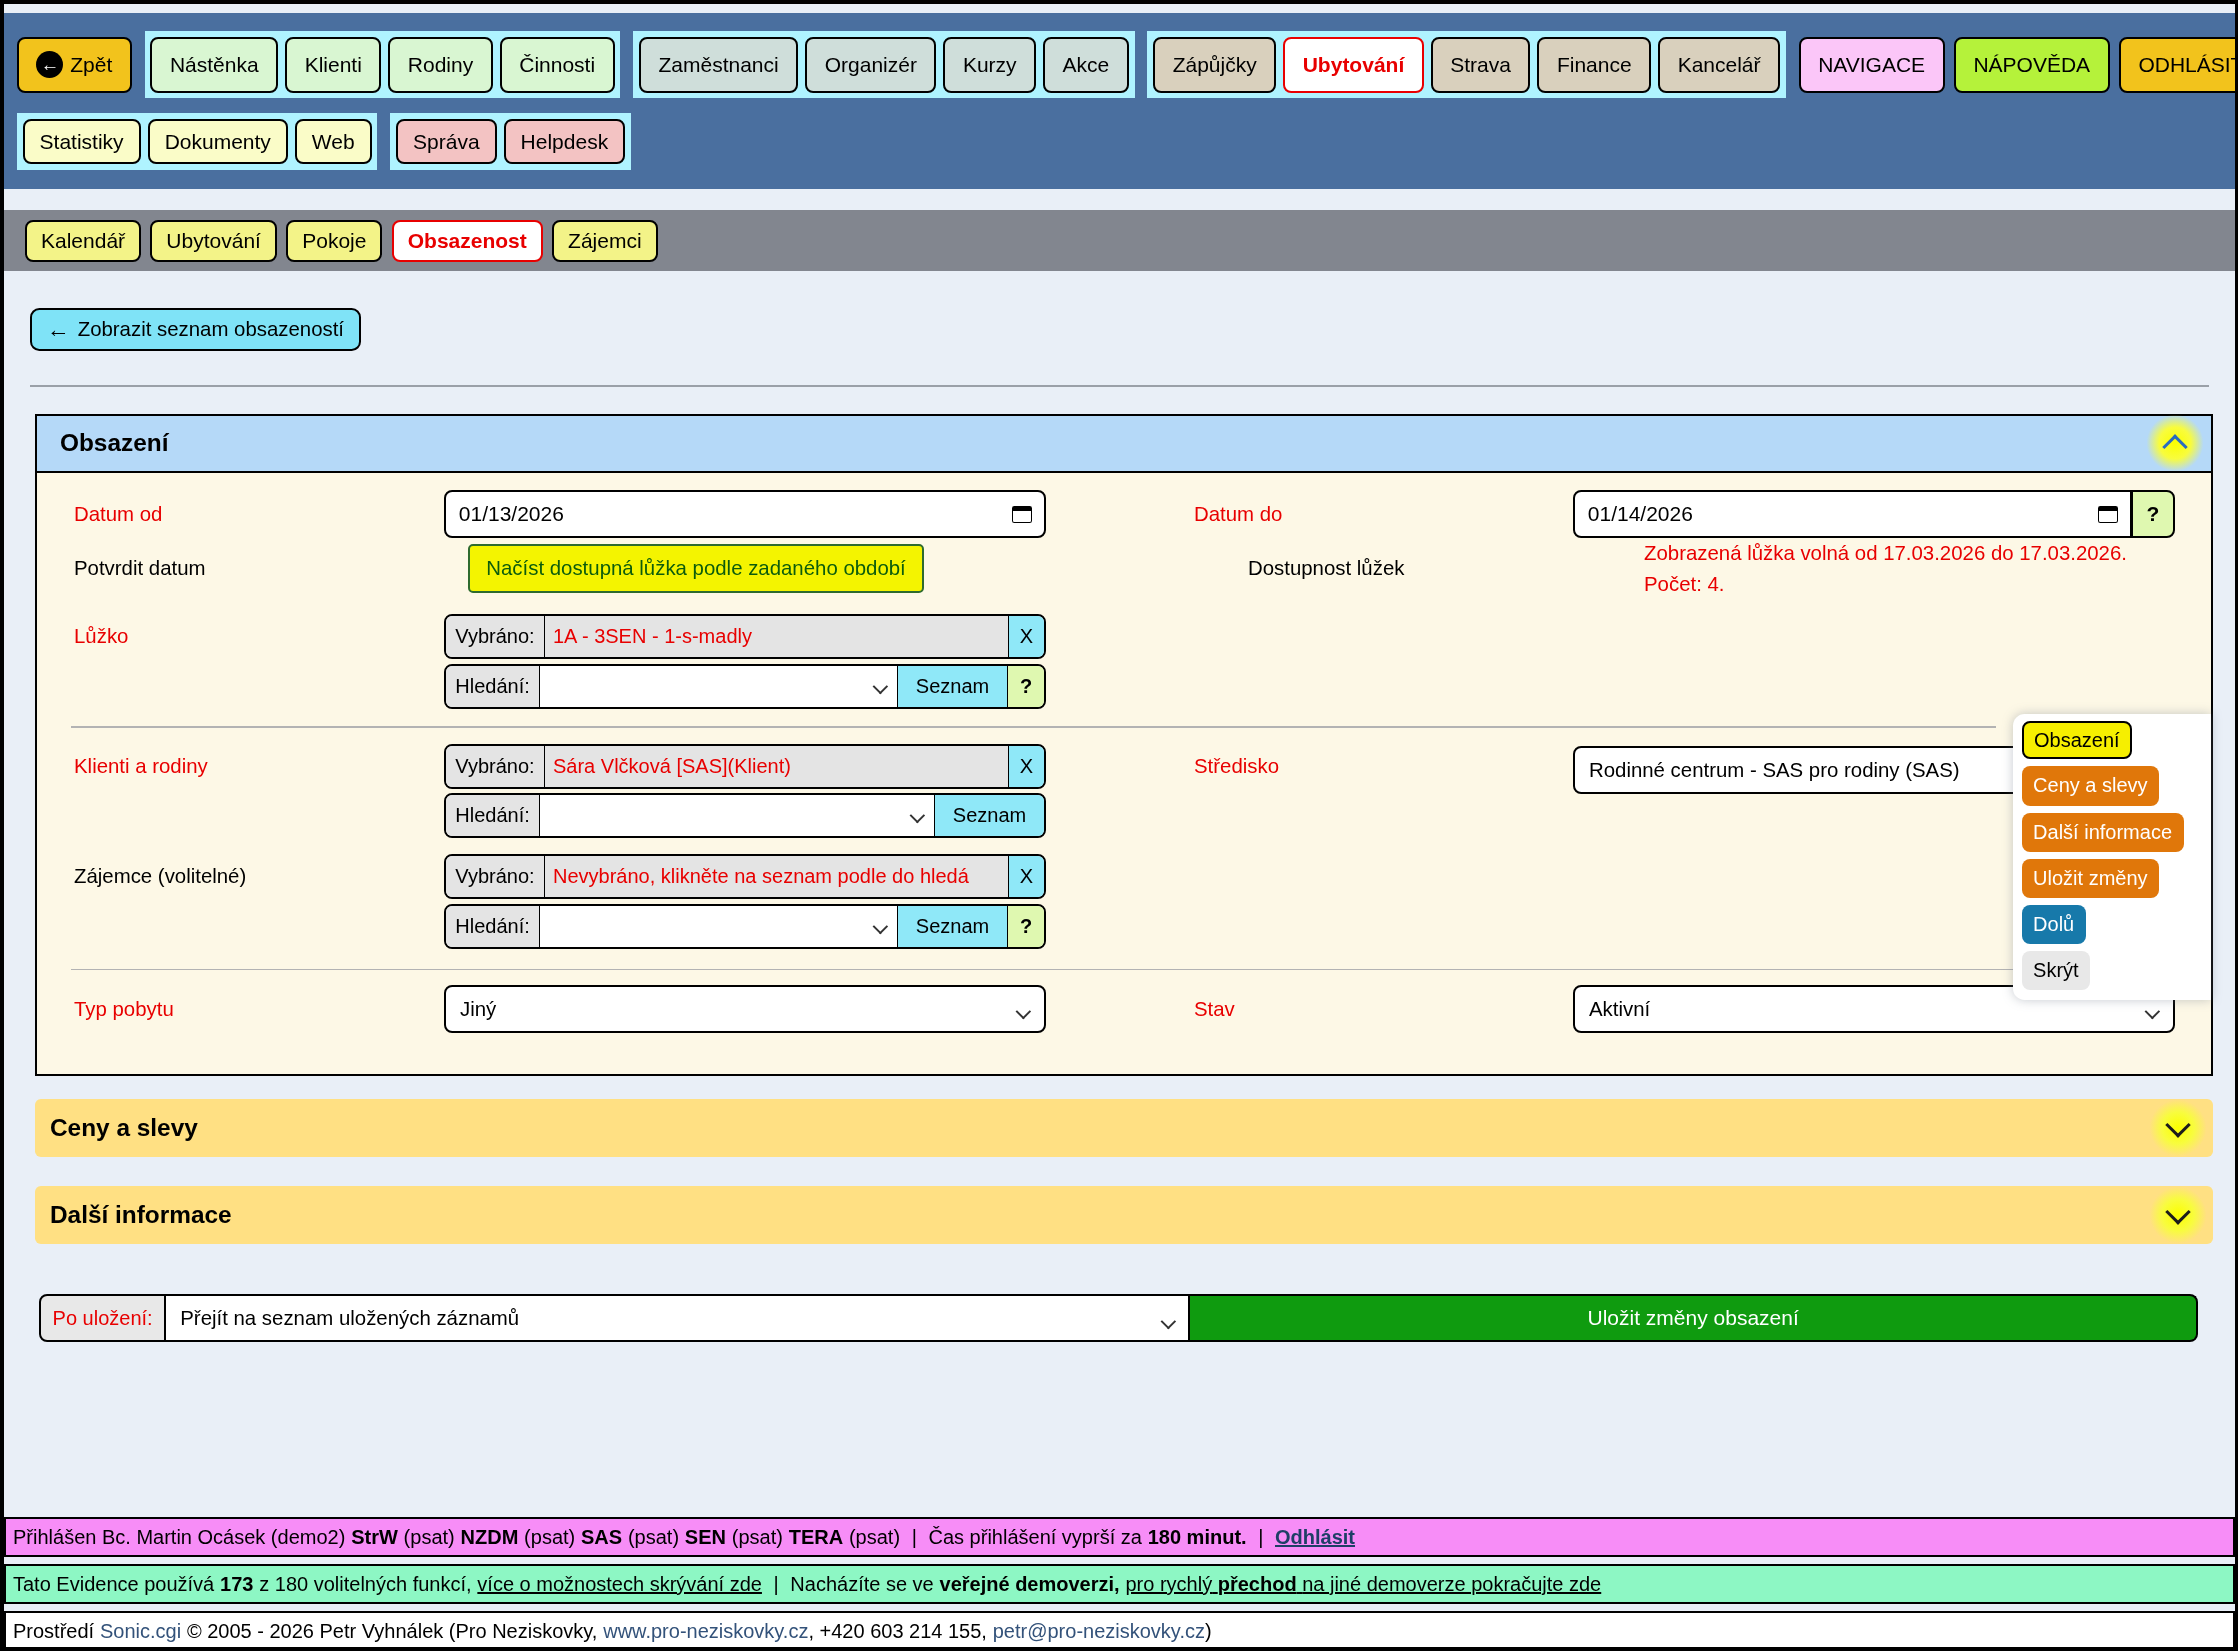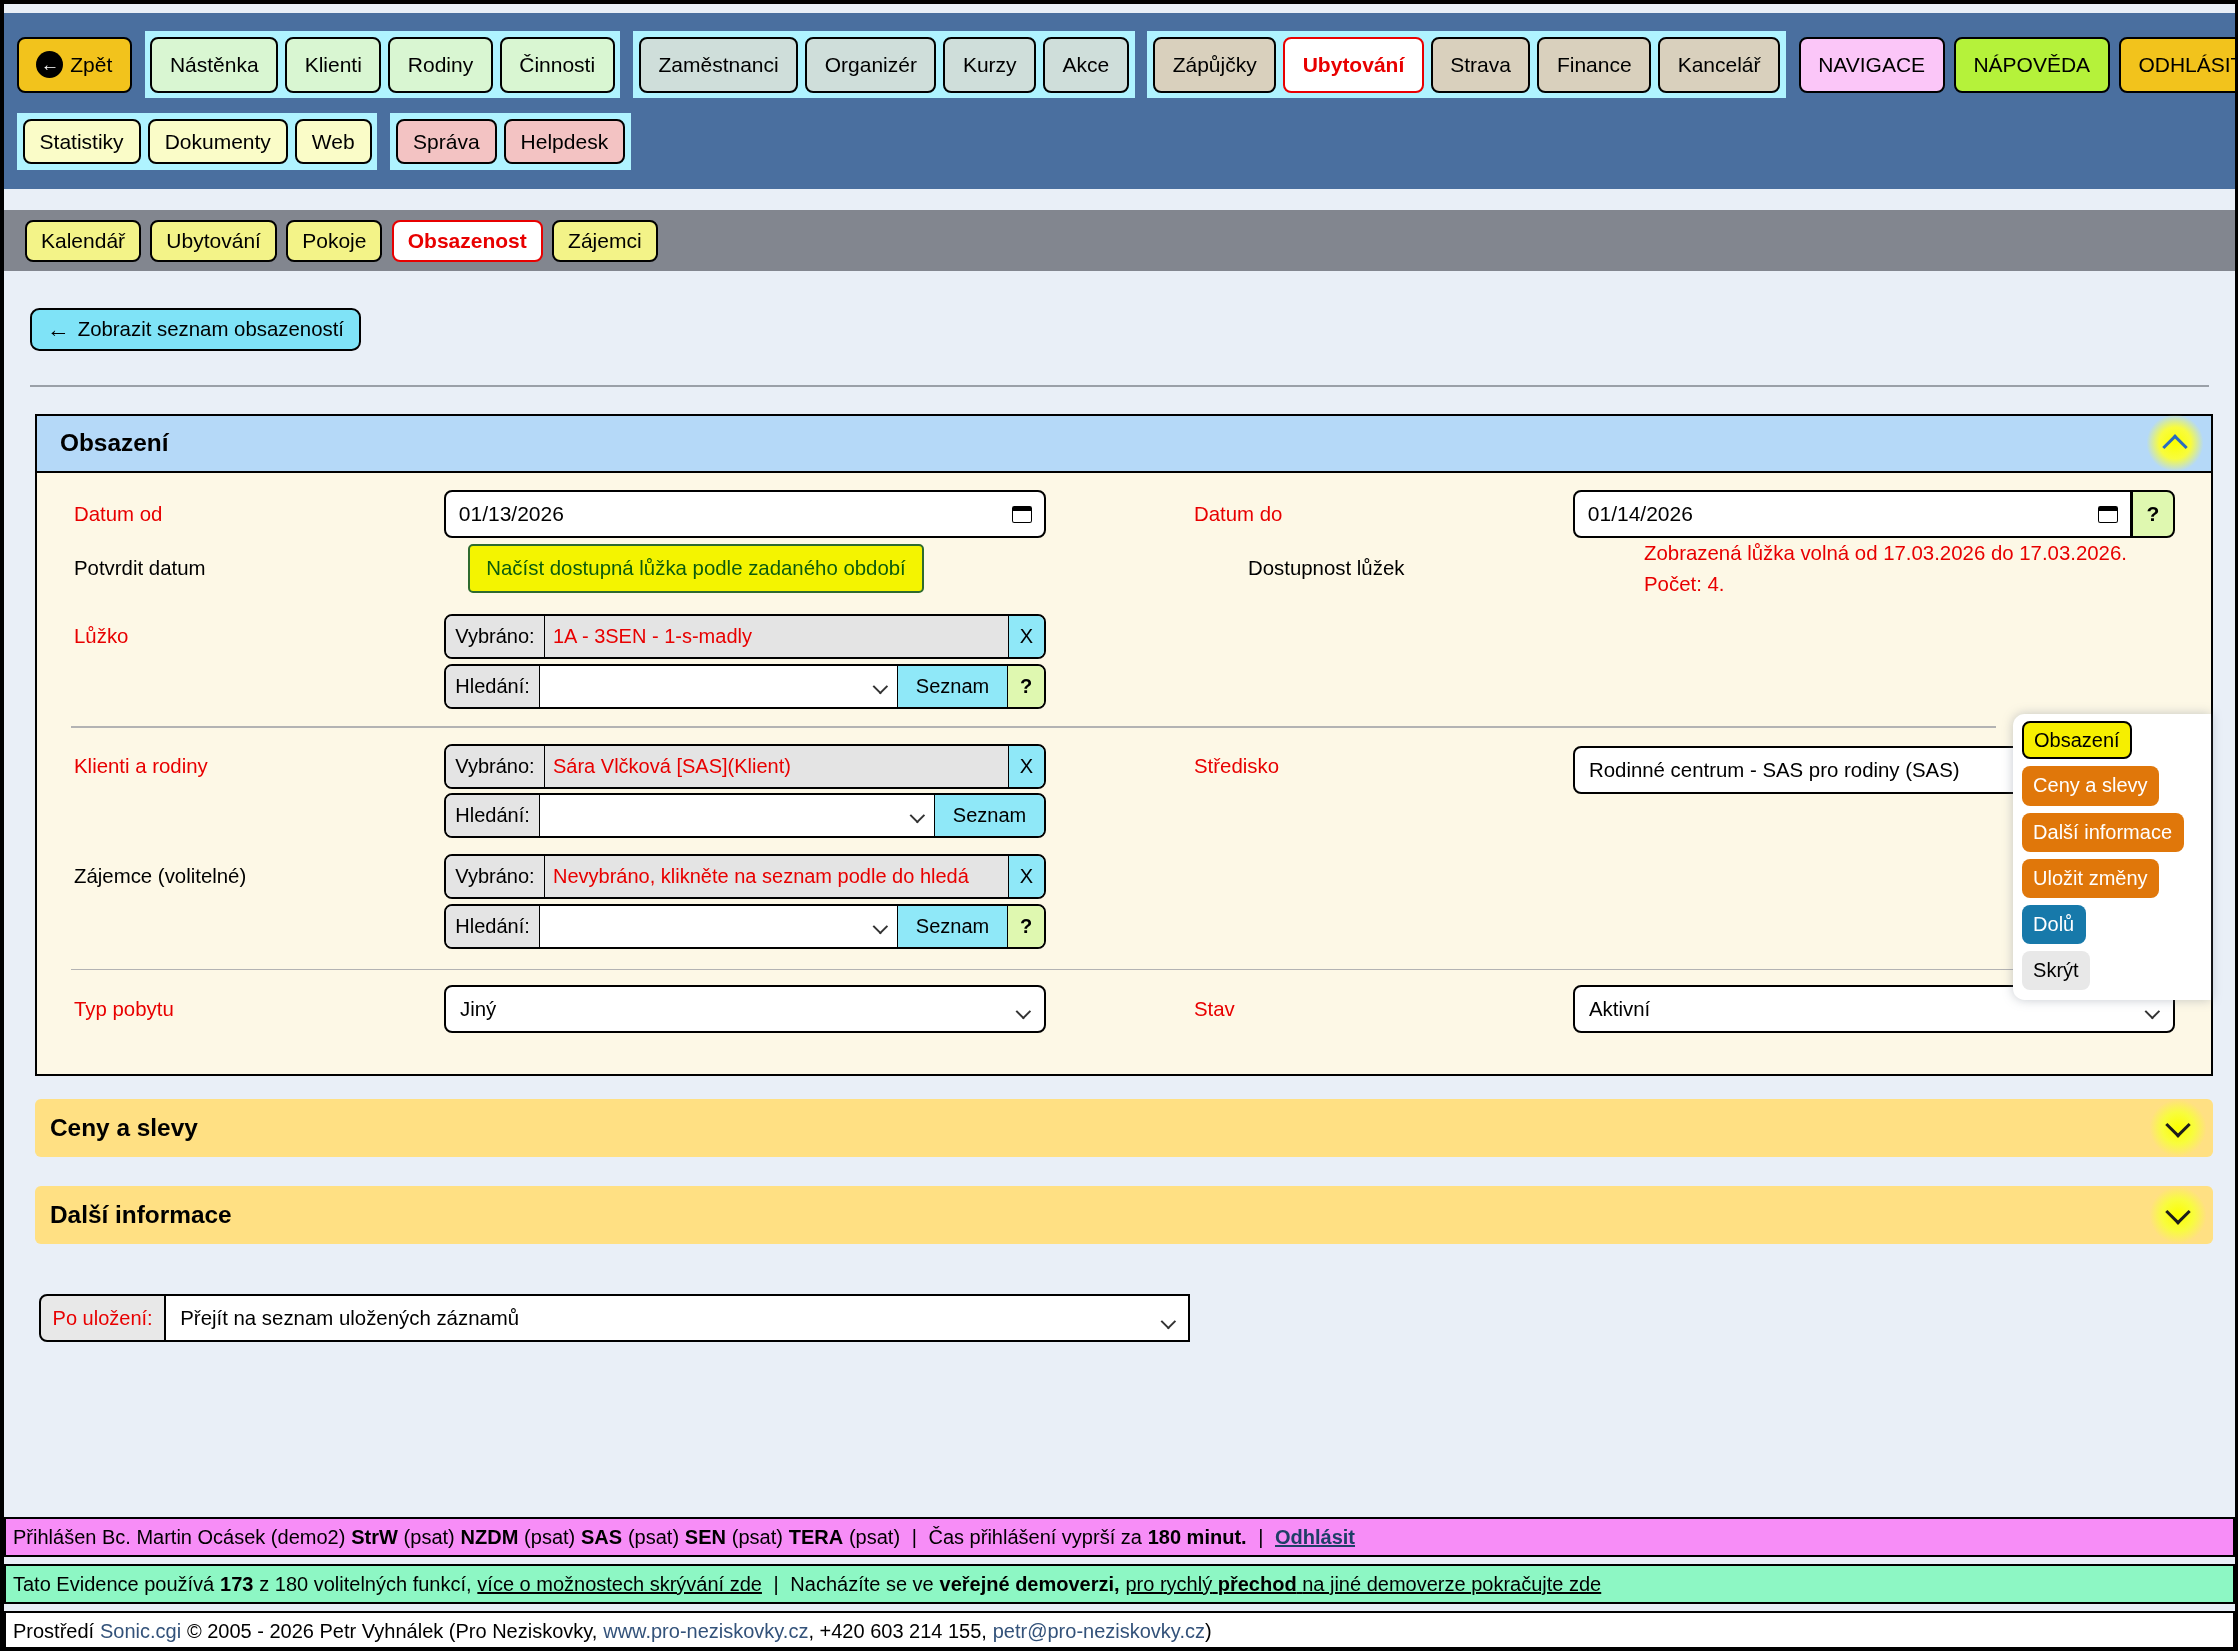--- a/index.html
+++ b/index.html
@@ -376,20 +376,21 @@
     </span>
   </div>
 
   
   <div class="saverow">
     <span class="savepre">Po uložení:</span>
     <div class="savesel">
       <span>Přejít na seznam uložených záznamů</span>
       <span class="selchev"></span>
     </div>
+    <button class="savebtn">Uložit změny obsazení</button>
   </div>
 
   
   <div class="fwrap">
     <div class="fbar pinkbar">
       <span>Přihlášen Bc. Martin Ocásek (demo2)</span>
       <span class="b gap">StrW</span>
       <span class="gap">(psat)</span>
       <span class="b gap">NZDM</span>
       <span class="gap">(psat)</span>

